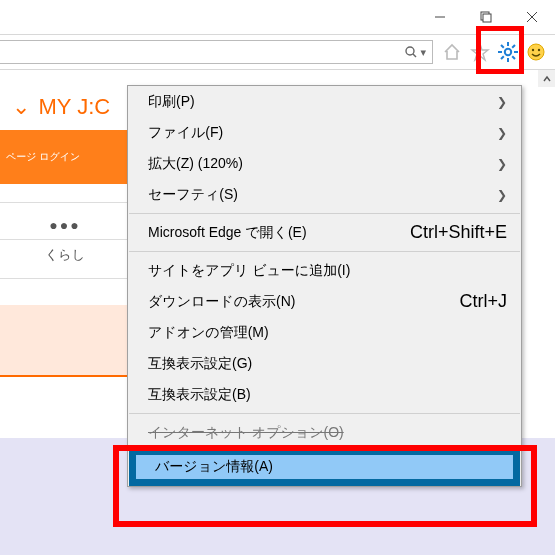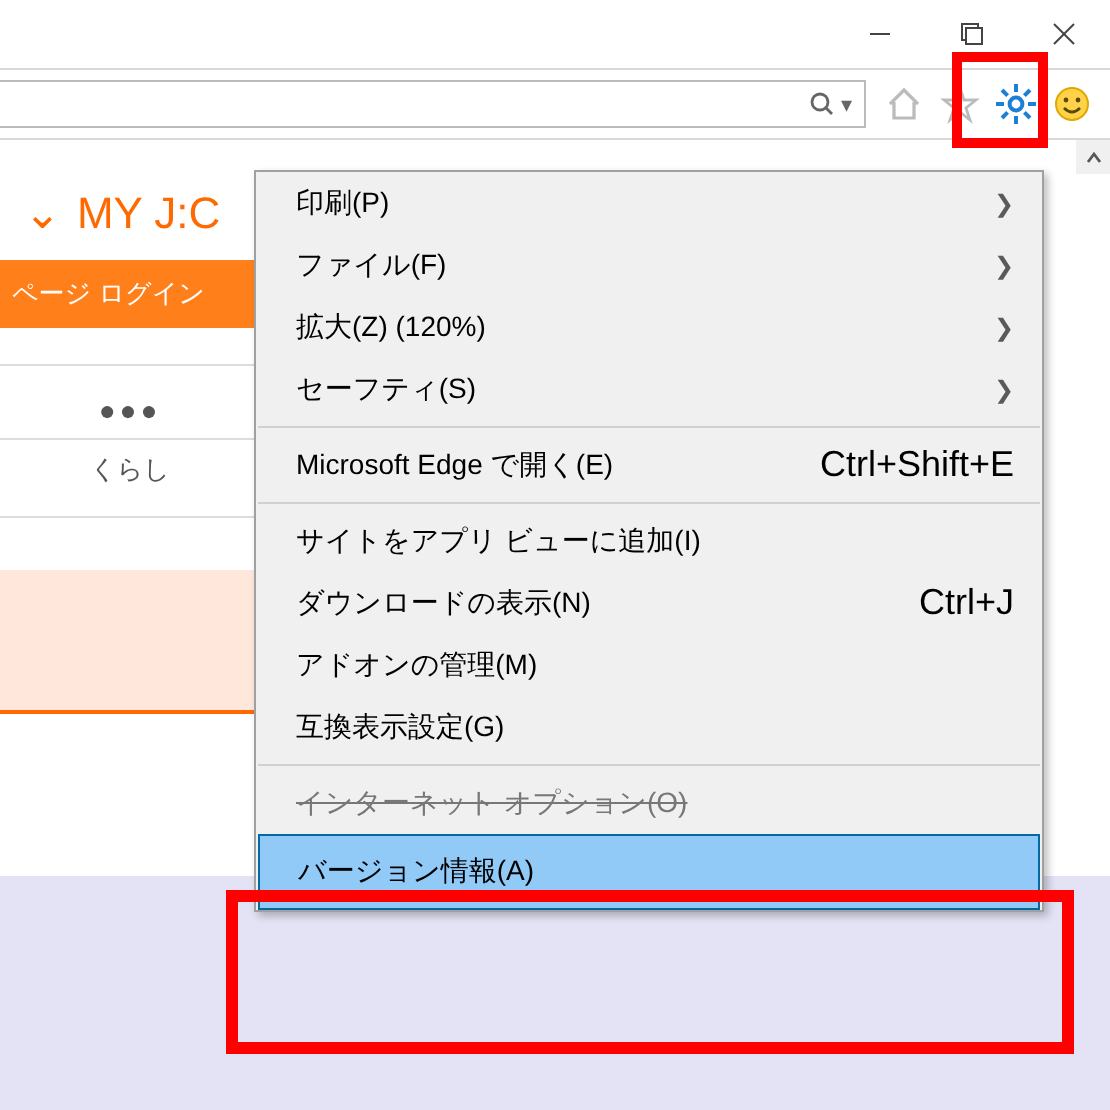--- a/index.html
+++ b/index.html
@@ -79,22 +79,22 @@
 }
 .tab-title {
   color: #ff6a00;
   font-size: 22px;
   padding: 24px 0 10px 12px;
 }
 .tab-title .chev { color: #ff6a00; margin-right: 8px; }
 .orange-bar {
   background: #ff7f1a;
   color: #fff;
-  font-size: 13px;
-  padding: 8px 6px;
+  font-size: 10px;
+  padding: 20px 6px;
   white-space: nowrap;
   overflow: hidden;
 }
 .dots-row {
   border-top: 1px solid #ddd;
   border-bottom: 1px solid #ddd;
   padding: 14px 0 6px 0;
   text-align: center;
   color: #555;
   letter-spacing: 2px;
@@ -138,21 +138,21 @@
   padding: 0 14px 0 20px;
   color: #000;
   font-size: 14px;
 }
 .mi .lbl { flex: 1; }
 .mi .sc { color: #000; font-size: 18px; }
 .mi .sub { color: #5a5a5a; font-size: 12px; margin-left: 6px; }
 .sep { height: 1px; background: #d0d0d0; margin: 3px 1px; }
 .mi.sel {
   background: #91c9f7;
-  border: 1px solid #0369a1;
+  border: 7px solid #0369a1;
   margin: 0 1px;
   padding-left: 19px;
   padding-right: 13px;
   height: 38px;
 }
 .mi.strike .lbl { text-decoration: line-through; color: #777; }
 .red-box-bottom {
   position: absolute;
   top: 445px;
   left: 113px;
@@ -297,20 +297,23 @@
   <div class="mi">
     <span class="lbl">ダウンロードの表示(N)</span>
     <span class="sc">Ctrl+J</span>
   </div>
   <div class="mi">
     <span class="lbl">アドオンの管理(M)</span>
   </div>
   <div class="mi">
     <span class="lbl">互換表示設定(G)</span>
   </div>
+  <div class="mi">
+    <span class="lbl">互換表示設定(B)</span>
+  </div>
   <div class="sep"></div>
   <div class="mi strike">
     <span class="lbl">インターネット オプション(O)</span>
   </div>
   <div class="mi sel">
     <span class="lbl">バージョン情報(A)</span>
   </div>
 </div>
 
 <div class="red-box-bottom"></div>

